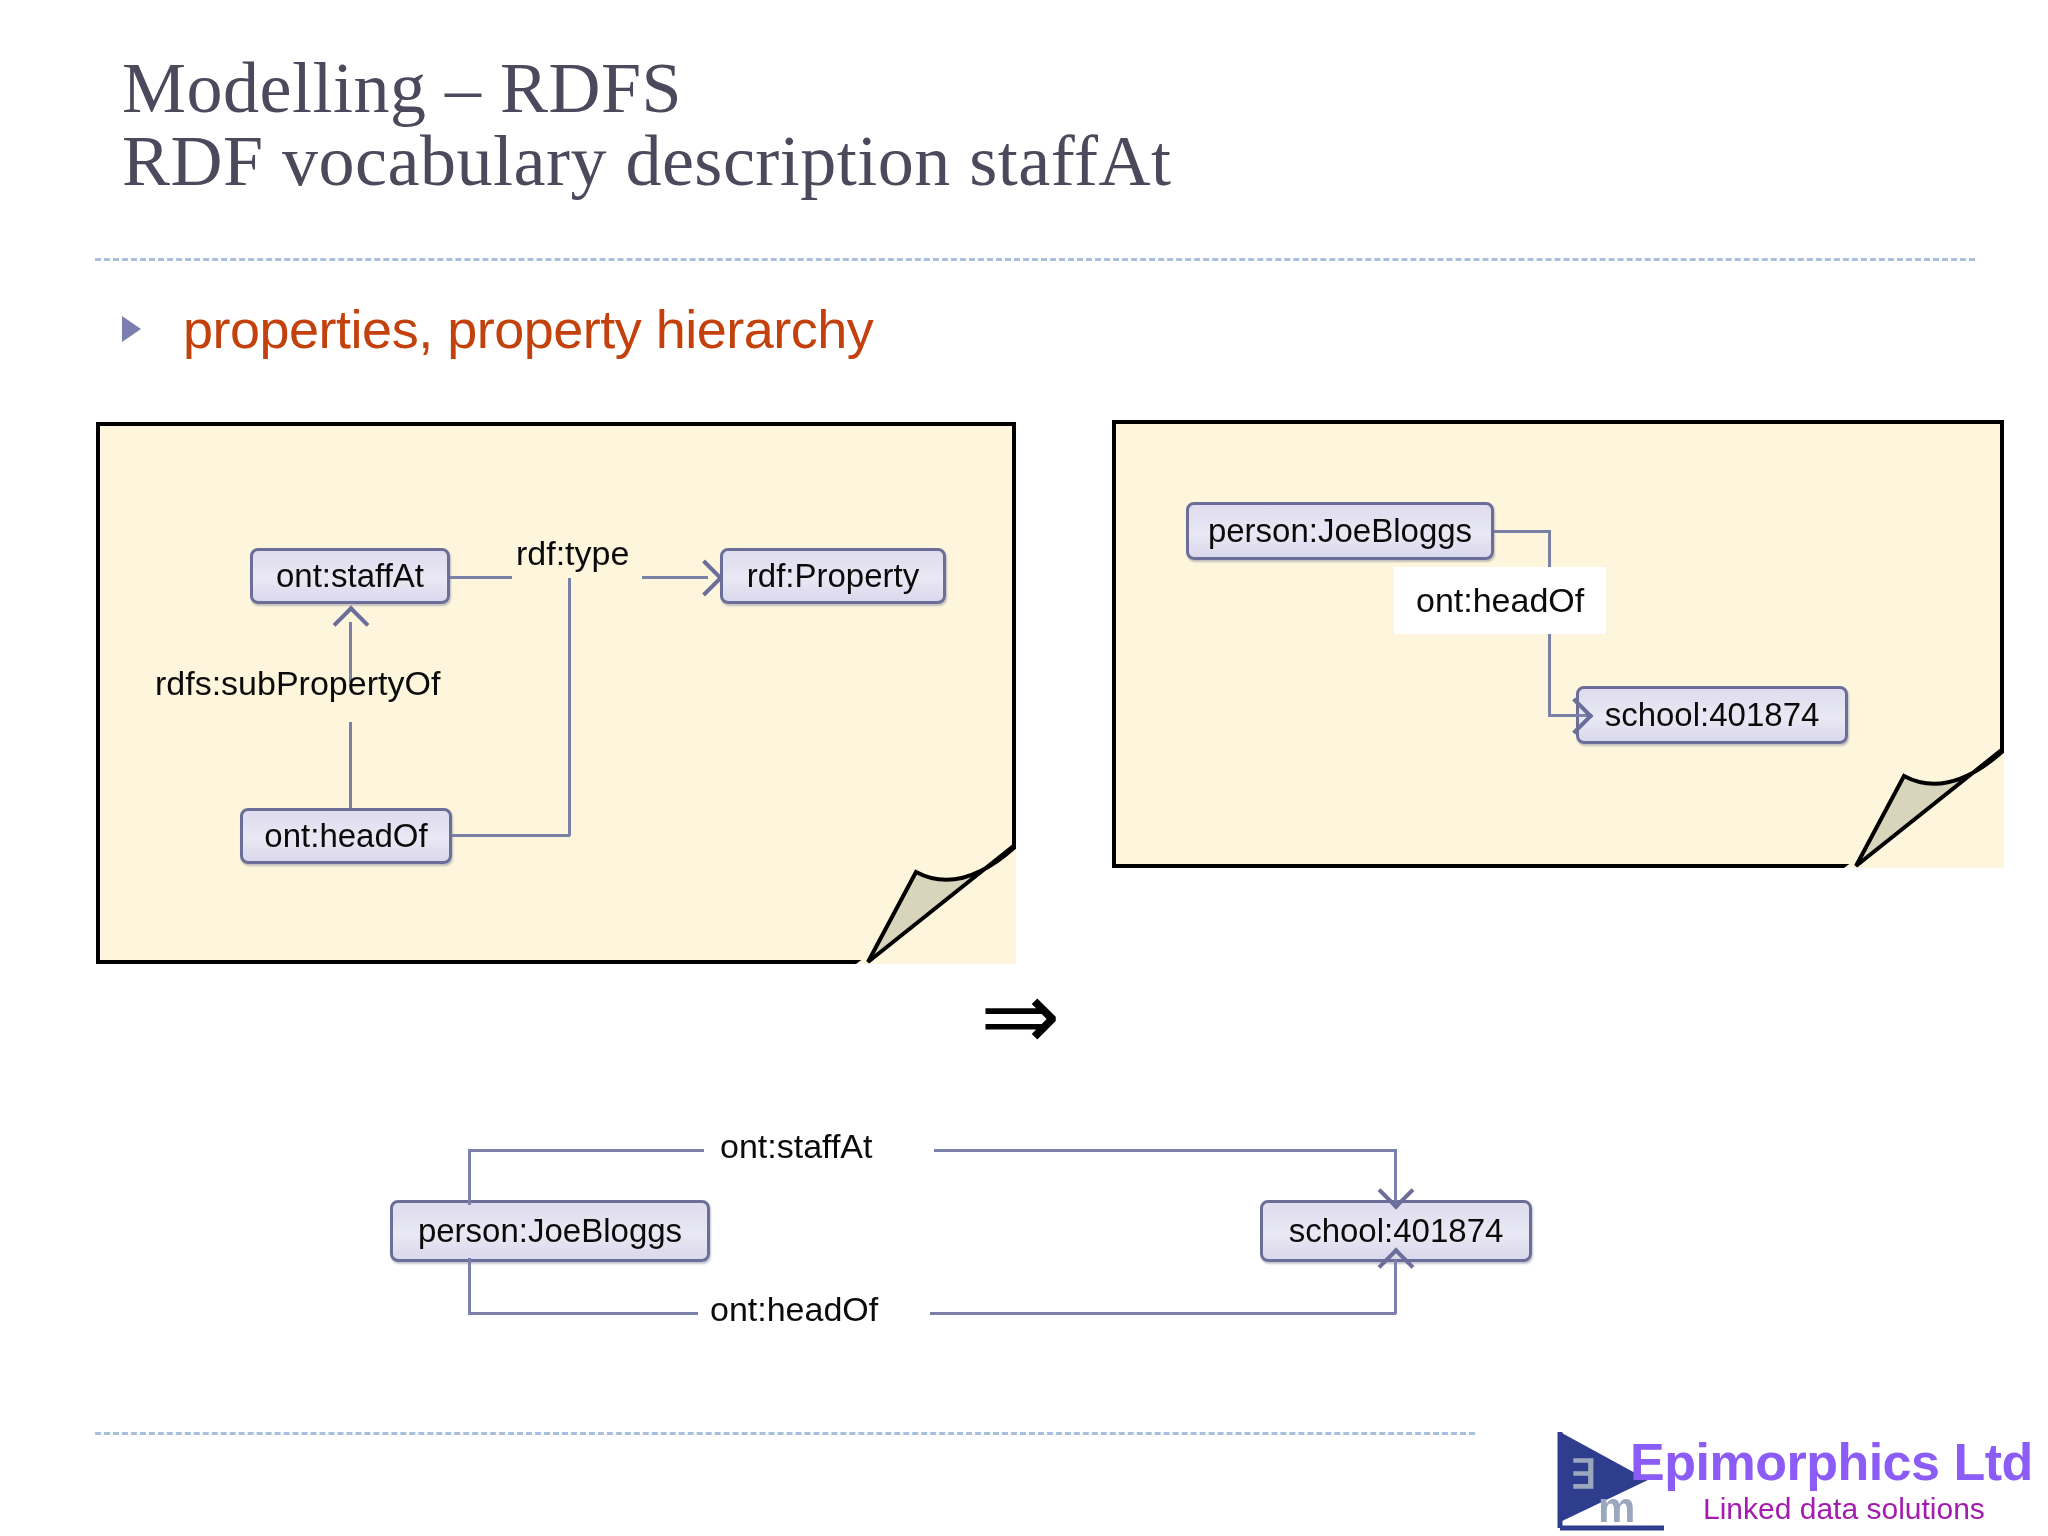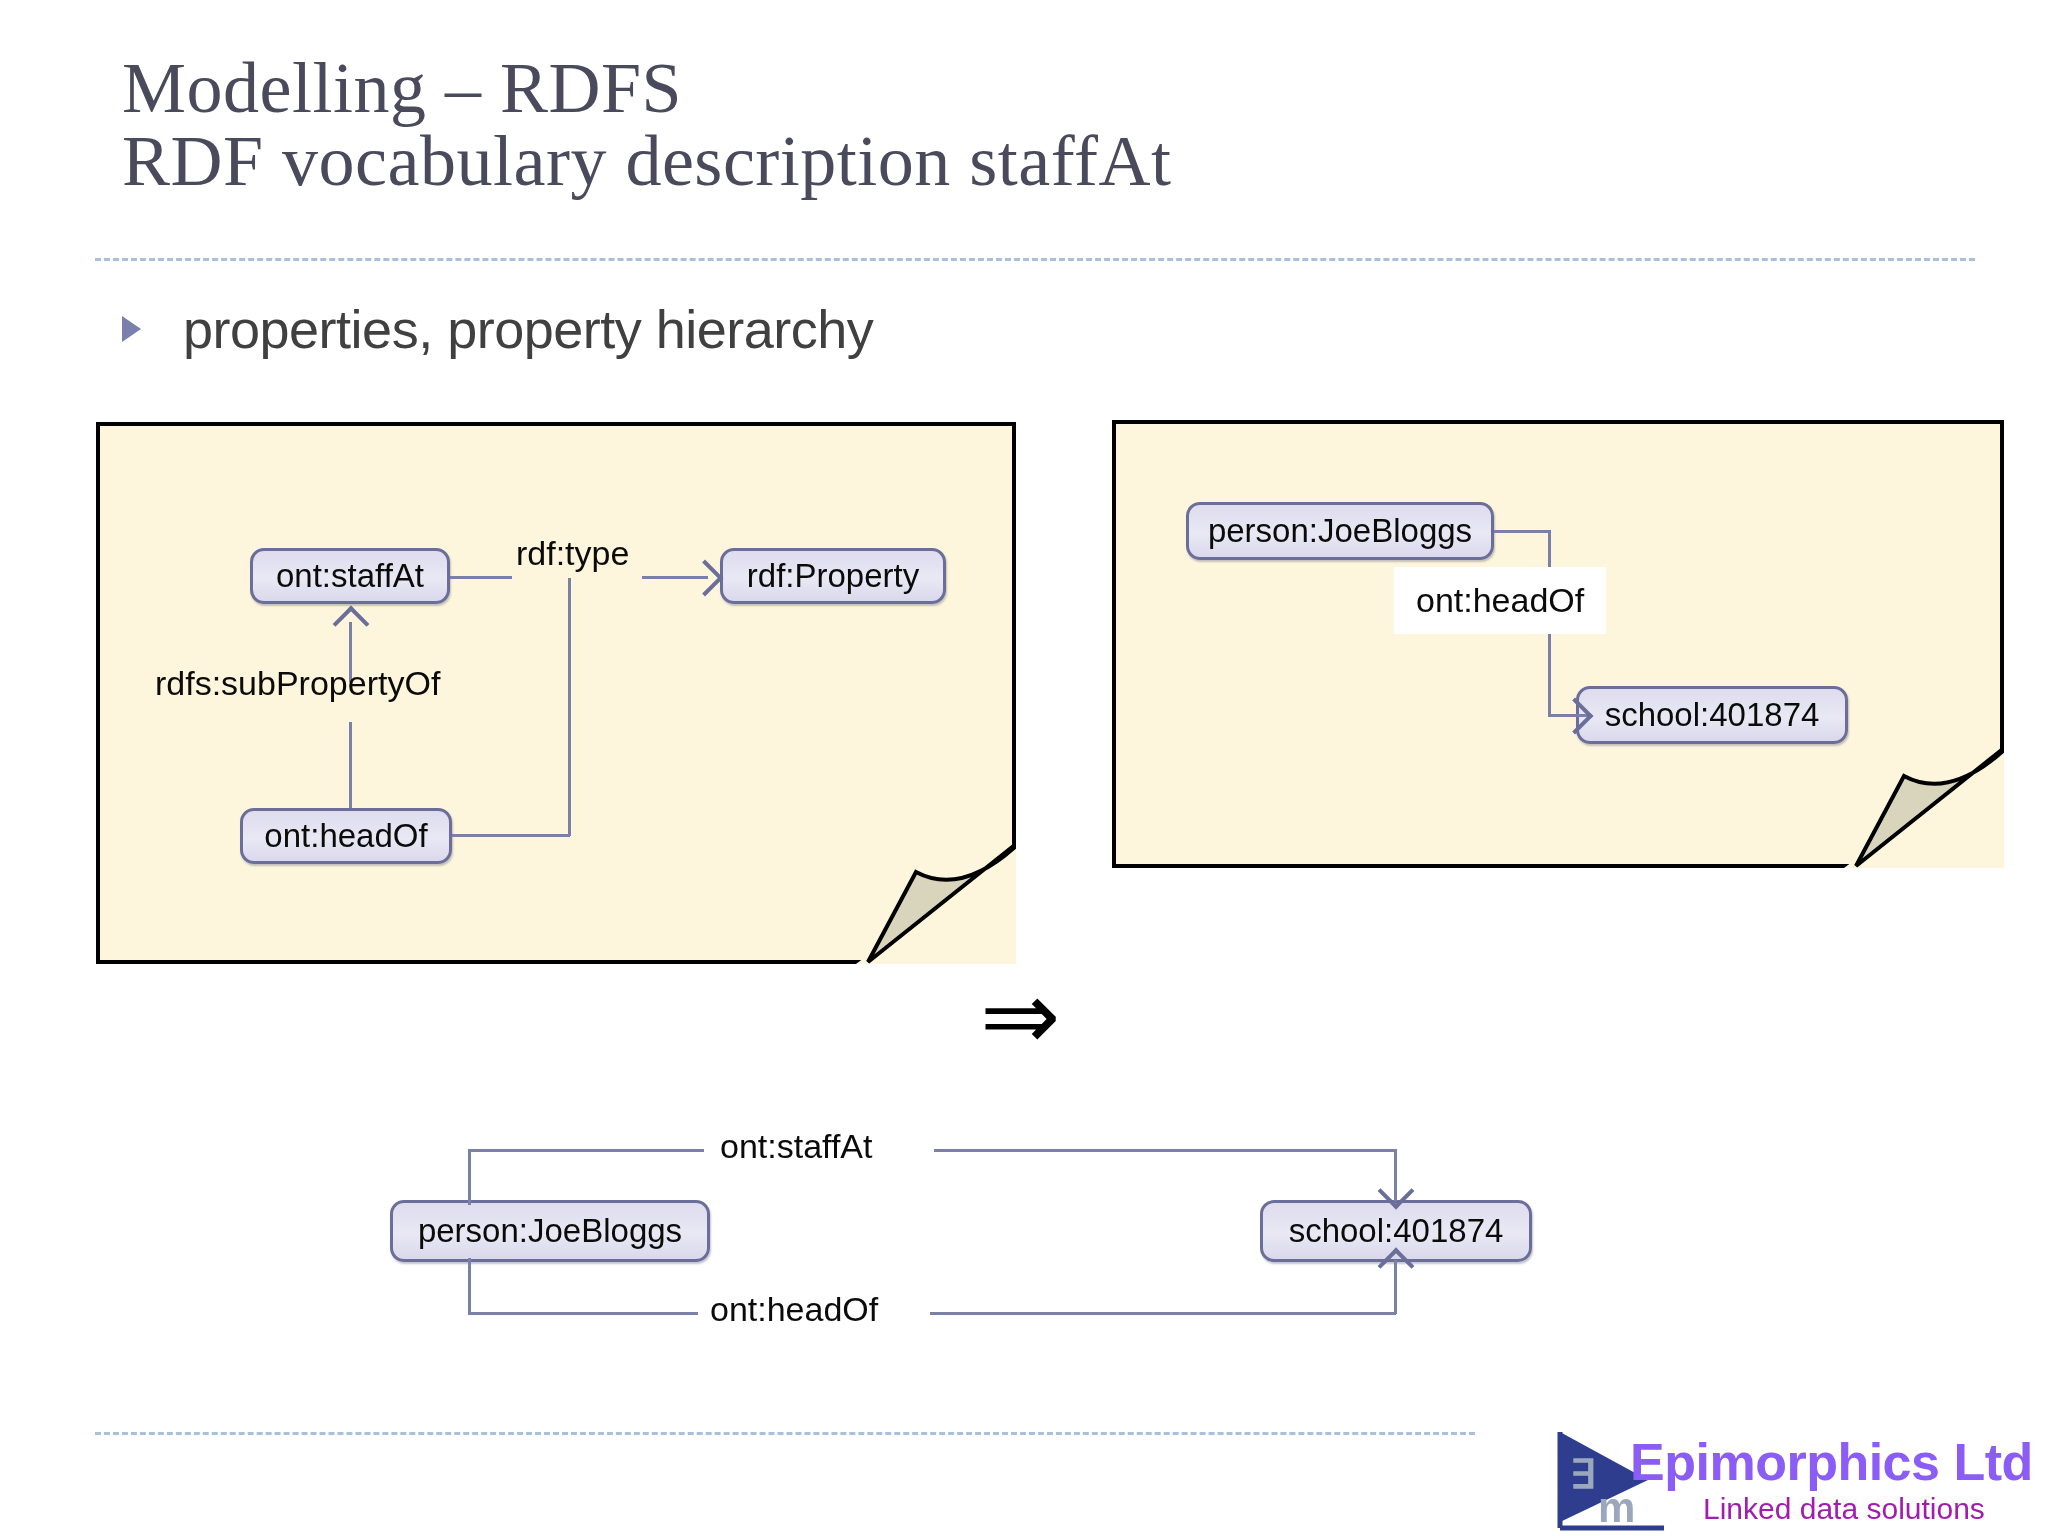--- a/index.html
+++ b/index.html
@@ -63,21 +63,21 @@
     width: 0;
     height: 0;
     border-left: 19px solid #7b7fae;
     border-top: 13px solid transparent;
     border-bottom: 13px solid transparent;
     margin-right: 42px;
     flex: 0 0 auto;
   }
   .bullet-text {
     font-size: 54px;
-    color: #404040;
+    color: #c2410c;
     font-weight: 500;
     letter-spacing: -0.5px;
     white-space: nowrap;
   }
 
   
   .note {
     position: absolute;
     background: #fdf6dd;
     border: 4px solid #000000;
@@ -86,21 +86,21 @@
   .note-fold {
     position: absolute;
     pointer-events: none;
   }
 
   
   .node {
     position: absolute;
     background: linear-gradient(180deg, #dedcee 0%, #e9e8f4 55%, #dad8ec 100%);
     border: 3px solid #6a6e98;
-    border-radius: 14px;
+    border-radius: 8px;
     box-shadow: 1px 2px 2px rgba(90,90,120,0.35);
     display: flex;
     align-items: center;
     justify-content: center;
     box-sizing: border-box;
     font-size: 33px;
     color: #0b0b0b;
     white-space: nowrap;
     padding: 0 14px;
   }

